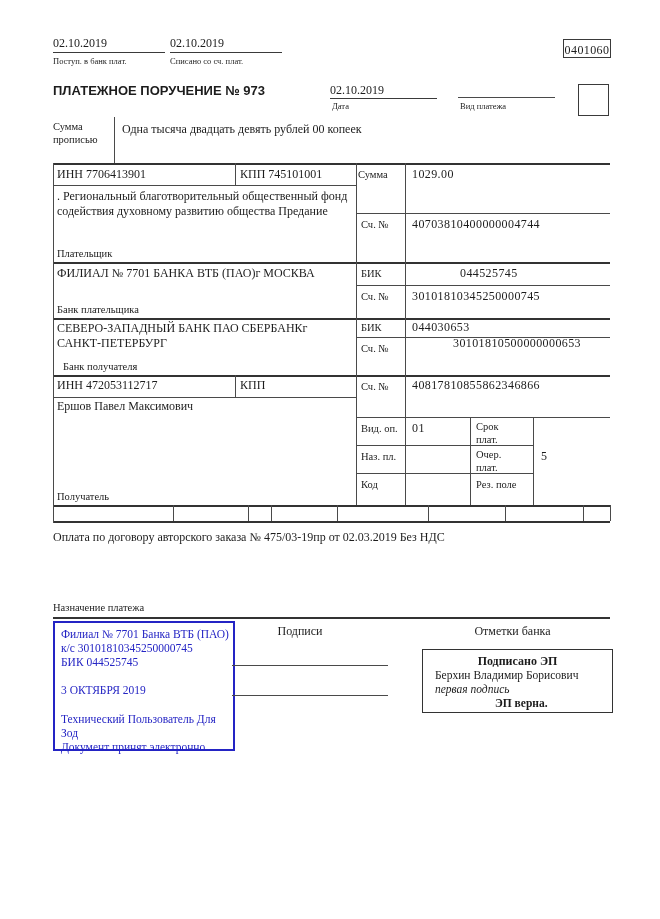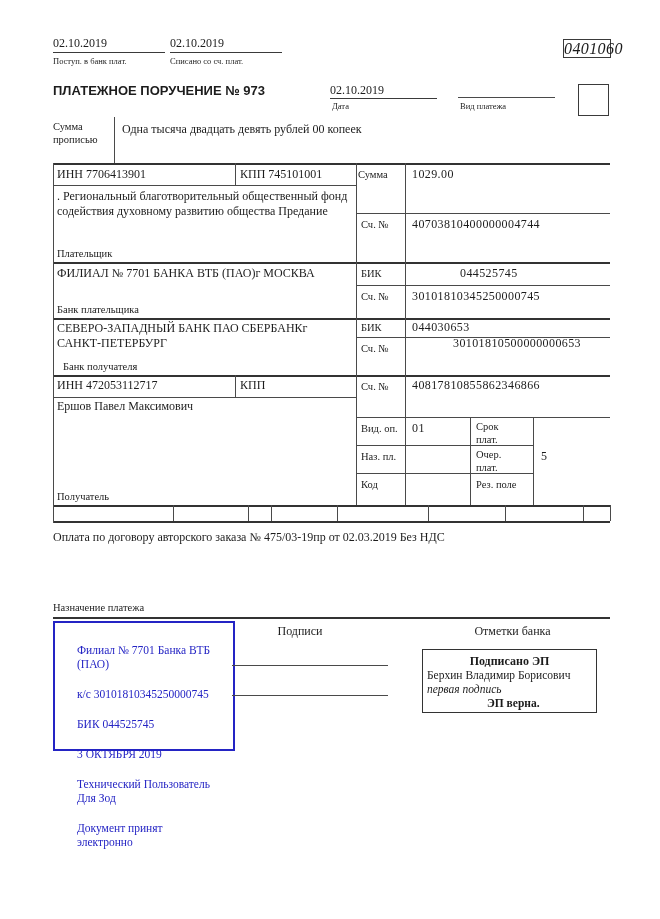--- a/index.html
+++ b/index.html
@@ -13,42 +13,42 @@
   .sans{font-family:"Liberation Sans", sans-serif;}
   .num{letter-spacing:0.4px;}
   .hl{position:absolute;height:1px;background:#4a4a4a;}
   .hl.thick{height:2px;background:#333;}
   .vl{position:absolute;width:1px;background:#4a4a4a;}
   .box{position:absolute;border:1px solid #3a3a3a;background:#fff;}
   .ubox{position:absolute;border-bottom:1px solid #3a3a3a;}
   #blue-stamp{position:absolute;left:53px;top:621px;width:168px;height:118px;
      border:2px solid #2424c4;color:#2424c4;font-size:11.5px;line-height:14px;
      padding:4px 4px 4px 6px;}
-  #blue-stamp p{margin:16px;}
+  #blue-stamp p{margin:0;}
   #esign-stamp{position:absolute;left:422px;top:649px;width:165px;height:54px;
-     border:1px solid #333;font-size:11.5px;line-height:14px;padding:4px 4px;}
+     border:1px solid #333;font-size:11.5px;line-height:14px;padding:4px 12px;}
   #esign-stamp p{margin:0;}
 </style>
 </head>
 <body>
 
 <div id="page">
 
   <div class="ubox" style="left:53px;top:33px;width:112px;height:19px;">
     <span class="t" style="position:static;">02.10.2019</span>
   </div>
   <div class="t sm" style="left:53px;top:56px;">Поступ. в банк плат.</div>
 
   <div class="ubox" style="left:170px;top:33px;width:112px;height:19px;">
     <span class="t" style="position:static;">02.10.2019</span>
   </div>
   <div class="t sm" style="left:170px;top:56px;">Списано со сч. плат.</div>
 
   <div class="box" style="left:563px;top:39px;width:46px;height:17px;text-align:center;">
-    <span class="t num" style="position:static;font-size:16px;line-height:17px;font-style:italic;">0401060</span>
+    <span class="t num" style="position:static;font-size:12px;line-height:17px;">0401060</span>
   </div>
 
   <div class="t b sans" style="left:53px;top:83px;font-size:13px;">ПЛАТЕЖНОЕ ПОРУЧЕНИЕ № 973</div>
 
   <div class="ubox" style="left:330px;top:80px;width:107px;height:18px;">
     <span class="t" style="position:static;">02.10.2019</span>
   </div>
   <div class="t sm" style="left:332px;top:101px;">Дата</div>
 
   <div class="hl" style="left:458px;top:97px;width:97px;"></div>

